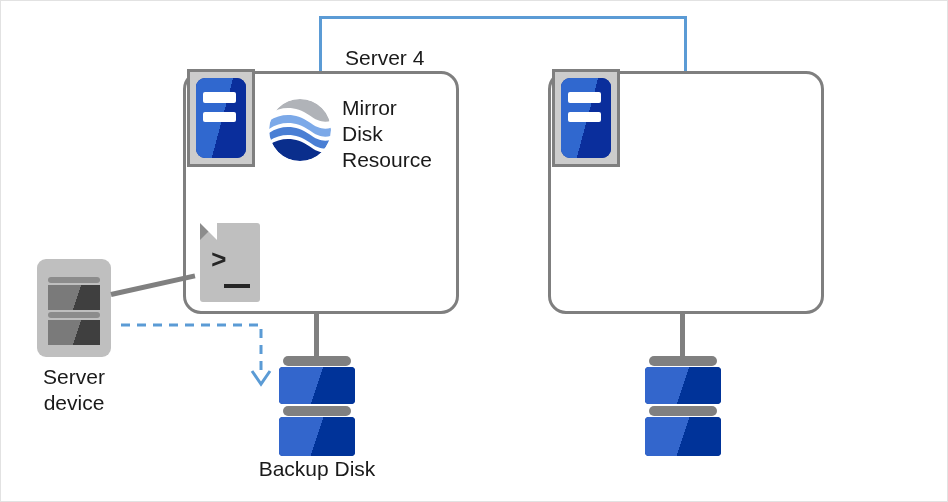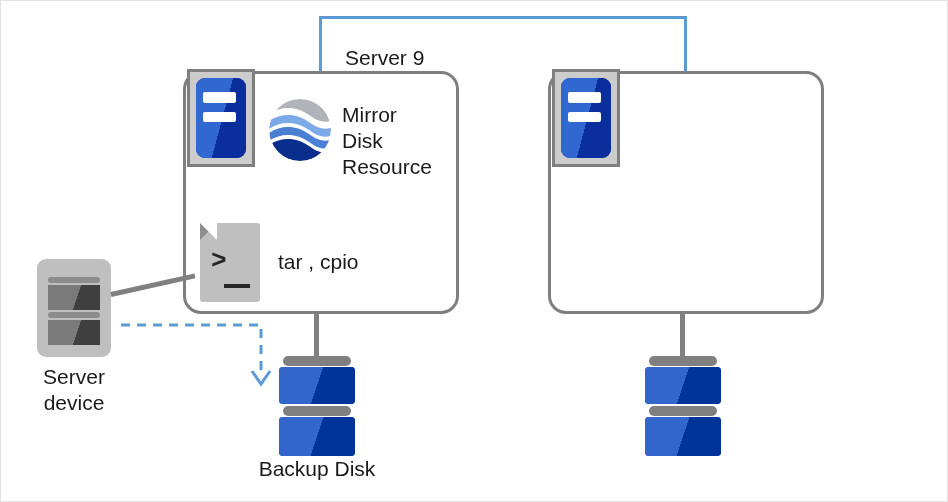--- a/index.html
+++ b/index.html
@@ -151,21 +151,21 @@
 </style>
 </head>
 <body>
 
 <div id="canvas">
 
   <div class="abs blue-edge" style="left:318px; top:15px; width:368px; height:3px;"></div>
   <div class="abs blue-edge" style="left:318px; top:15px; width:3px; height:57px;"></div>
   <div class="abs blue-edge" style="left:683px; top:15px; width:3px; height:57px;"></div>
 
-  <div class="abs label label-left" style="left:344px; top:44px; width:160px;">Server 9</div>
+  <div class="abs label label-left" style="left:344px; top:44px; width:160px;">Server 4</div>
 
   <div class="abs server-box" style="left:182px; top:70px; width:276px; height:243px;"></div>
 
   <div class="abs server-icon-frame" style="left:186px; top:68px; width:68px; height:98px;">
     <div class="server-icon-body">
       <div class="server-bar" style="top:18%;"></div>
       <div class="server-bar" style="top:42%;"></div>
     </div>
   </div>
 
@@ -179,32 +179,31 @@
       <g clip-path="url(#gclip)">
         <rect x="0" y="0" width="62" height="62" fill="#ffffff"></rect>
         <path d="M -6,20 C 8,6 26,6 40,16 C 52,25 60,24 70,18 L 70,-8 L -6,-8 Z" fill="#b0b3b8"></path>
         <path d="M -6,27 C 8,13 26,13 40,23 C 52,32 60,31 70,25 L 70,33 C 60,39 52,40 40,31 C 26,21 8,21 -6,35 Z" fill="#7ca9e8"></path>
         <path d="M -6,39 C 8,25 26,25 40,35 C 52,44 60,43 70,37 L 70,45 C 60,51 52,52 40,43 C 26,33 8,33 -6,47 Z" fill="#4a7fd4"></path>
         <path d="M -6,51 C 8,37 26,37 40,47 C 52,56 60,55 70,49 L 70,70 L -6,70 Z" fill="#0a2e8c"></path>
       </g>
     </svg>
   </div>
 
-  <div class="abs label label-left" style="left:341px; top:101px; width:170px; line-height:26px;">Mirror
+  <div class="abs label label-left" style="left:341px; top:94px; width:170px; line-height:26px;">Mirror
 Disk
 Resource</div>
 
   <div class="abs script-icon" style="left:199px; top:222px; width:60px; height:79px;">
     <div class="script-fold"></div>
     <div class="script-fold-white"></div>
     <div class="script-prompt" style="left:11px; top:28px; font-size:26px; line-height:20px;">&gt;</div>
     <div class="abs" style="left:24px; top:61px; width:26px; height:4px; background:#262626;"></div>
   </div>
 
-  <div class="abs label label-left" style="left:277px; top:248px; width:160px;">tar , cpio</div>
 
 
   <div class="abs server-box" style="left:547px; top:70px; width:276px; height:243px;"></div>
 
   <div class="abs server-icon-frame" style="left:551px; top:68px; width:68px; height:98px;">
     <div class="server-icon-body">
       <div class="server-bar" style="top:18%;"></div>
       <div class="server-bar" style="top:42%;"></div>
     </div>
   </div>

